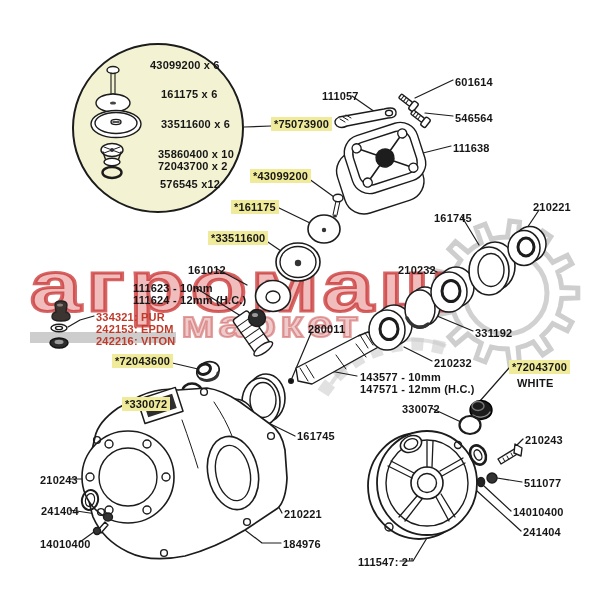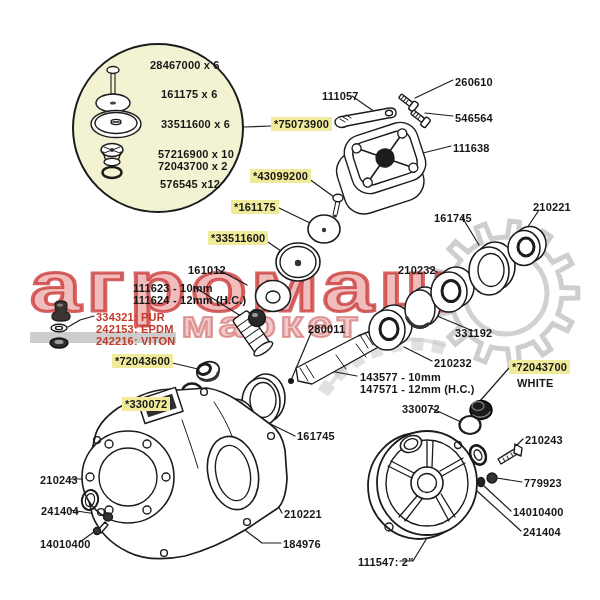--- a/index.html
+++ b/index.html
@@ -311,40 +311,40 @@
         <ellipse cx="90" cy="500" rx="4.5" ry="6.5" stroke-width="1.2"></ellipse>
       </g>
       <ellipse cx="108" cy="517" rx="4.5" ry="4" fill="#333"></ellipse>
       <g>
         <path d="M98,530 L105,522 L108,525 L101,533 Z" fill="#fff"></path>
         <circle cx="97" cy="531" r="3.5" fill="#333"></circle>
       </g>
     </g>
   </svg>
 
-  <div class="co" style="left:150px;top:59px">28467000 x 6</div>
+  <div class="co" style="left:150px;top:59px">43099200 x 6</div>
   <div class="co" style="left:161px;top:88px">161175 x 6</div>
   <div class="co" style="left:161px;top:118px">33511600 x 6</div>
-  <div class="co" style="left:158px;top:148px">57216900 x 10</div>
+  <div class="co" style="left:158px;top:148px">35860400 x 10</div>
   <div class="co" style="left:158px;top:160px">72043700 x 2</div>
   <div class="co" style="left:160px;top:178px">576545 x12</div>
 
   <div class="co hl" style="left:271px;top:117px">*75073900</div>
   <div class="co hl" style="left:250px;top:169px">*43099200</div>
   <div class="co hl" style="left:231px;top:200px">*161175</div>
   <div class="co hl" style="left:208px;top:231px">*33511600</div>
 
   <div class="co" style="left:322px;top:90px">111057</div>
-  <div class="co" style="left:455px;top:76px">260610</div>
+  <div class="co" style="left:455px;top:76px">601614</div>
   <div class="co" style="left:455px;top:112px">546564</div>
   <div class="co" style="left:453px;top:142px">111638</div>
   <div class="co" style="left:434px;top:212px">161745</div>
   <div class="co" style="left:533px;top:201px">210221</div>
   <div class="co" style="left:398px;top:264px">210232</div>
-  <div class="co" style="left:455px;top:327px">331192</div>
+  <div class="co" style="left:475px;top:327px">331192</div>
   <div class="co" style="left:434px;top:357px">210232</div>
   <div class="co" style="left:188px;top:264px">161012</div>
   <div class="co" style="left:133px;top:282px">111623 - 10mm</div>
   <div class="co" style="left:133px;top:294px">111624 - 12mm (H.C.)</div>
 
   <div class="co red" style="left:96px;top:311px">334321: PUR</div>
   <div class="co red" style="left:96px;top:323px">242153: EPDM</div>
   <div class="co red" style="left:96px;top:335px">242216: VITON</div>
 
   <div class="co hl" style="left:112px;top:354px">*72043600</div>
@@ -352,21 +352,21 @@
 
   <div class="co" style="left:308px;top:323px">280011</div>
   <div class="co" style="left:360px;top:371px">143577 - 10mm</div>
   <div class="co" style="left:360px;top:383px">147571 - 12mm (H.C.)</div>
   <div class="co" style="left:402px;top:403px">330072</div>
 
   <div class="co hl" style="left:509px;top:360px">*72043700</div>
   <div class="co" style="left:517px;top:377px">WHITE</div>
 
   <div class="co" style="left:525px;top:434px">210243</div>
-  <div class="co" style="left:524px;top:477px">779923</div>
+  <div class="co" style="left:524px;top:477px">511077</div>
   <div class="co" style="left:513px;top:506px">14010400</div>
   <div class="co" style="left:523px;top:526px">241404</div>
   <div class="co" style="left:358px;top:556px">111547: 2"</div>
 
   <div class="co" style="left:40px;top:474px">210243</div>
   <div class="co" style="left:41px;top:505px">241404</div>
   <div class="co" style="left:40px;top:538px">14010400</div>
 
   <div class="co" style="left:297px;top:430px">161745</div>
   <div class="co" style="left:284px;top:508px">210221</div>

